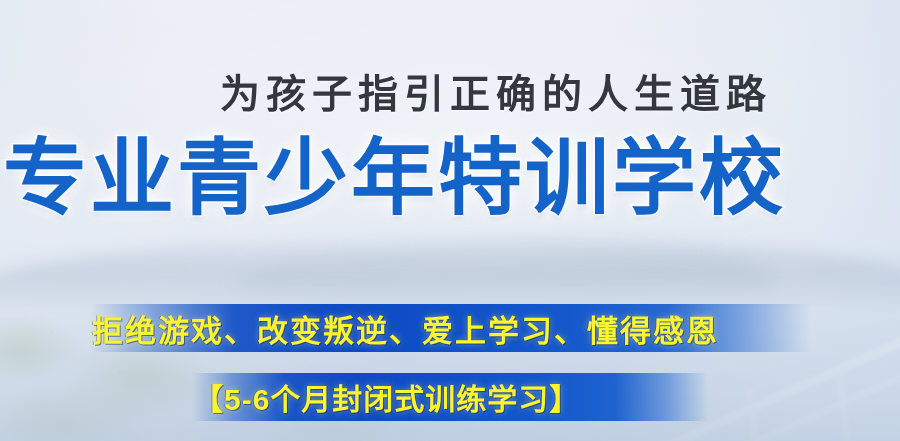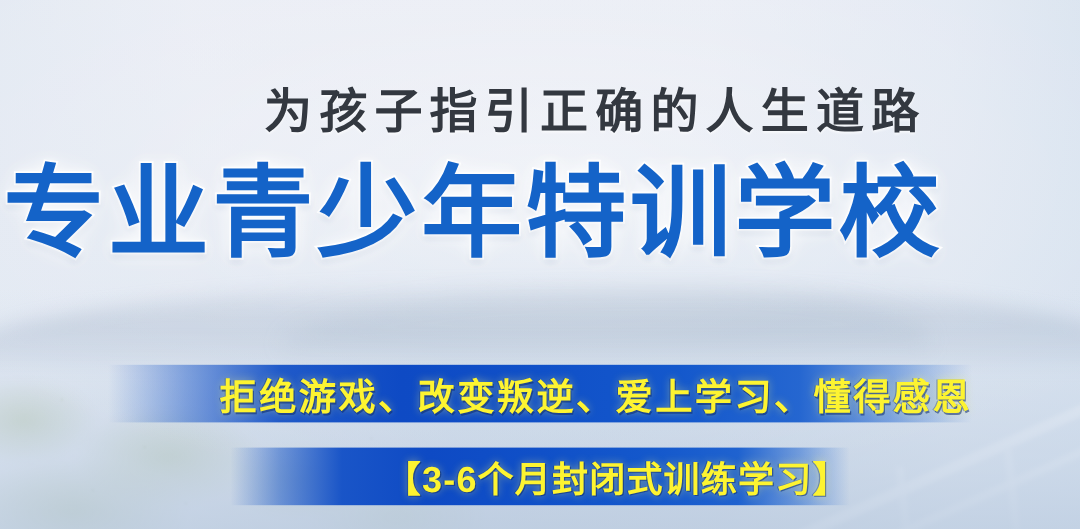--- a/index.html
+++ b/index.html
@@ -207,21 +207,21 @@
       0 0 14px rgba(255,255,255,0.8),
       0 0 22px rgba(255,255,255,0.55),
       0 3px 5px rgba(20,60,130,0.18);
   }
 
   
   .band {
     position: absolute;
     display: flex;
     align-items: center;
-    justify-content: flex-end;
+    justify-content: flex-start;
     white-space: nowrap;
   }
 
   .band .band-bg {
     position: absolute;
     inset: 0;
     background: linear-gradient(to right,
         rgba(18,82,200,0.0) 0%,
         rgba(18,82,200,0.45) 9%,
         rgba(16,78,198,0.92) 20%,
@@ -314,17 +314,17 @@
 
     <div class="headline">专业青少年特训学校</div>
 
     <div class="band" id="band-one">
       <div class="band-bg"></div>
       <div class="band-text">拒绝游戏、改变叛逆、爱上学习、懂得感恩</div>
     </div>
 
     <div class="band" id="band-two">
       <div class="band-bg"></div>
-      <div class="band-text">【3-6个月封闭式训练学习】</div>
+      <div class="band-text">【5-6个月封闭式训练学习】</div>
     </div>
 
   </div>
 </div>
 
 </body></html>

